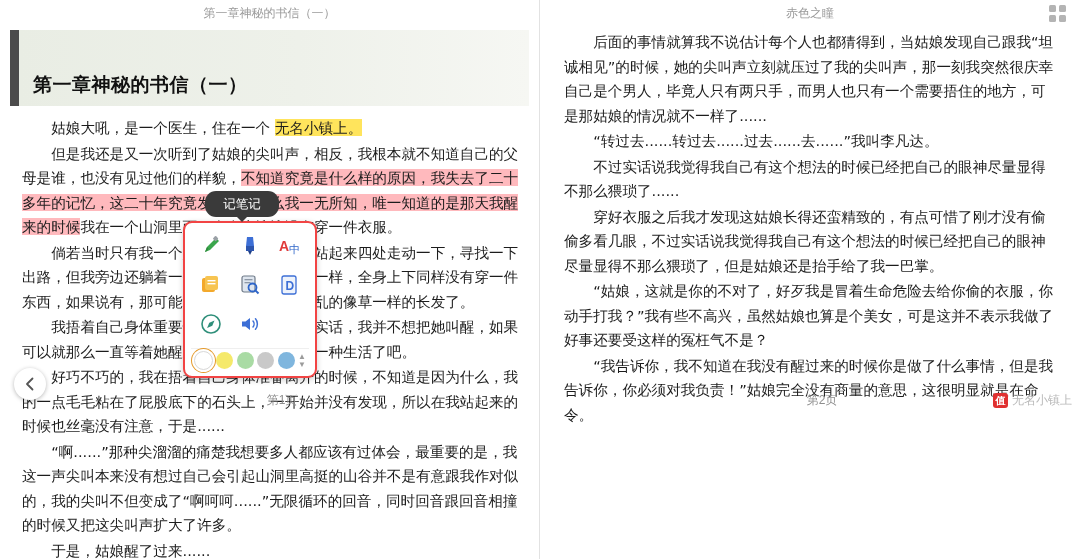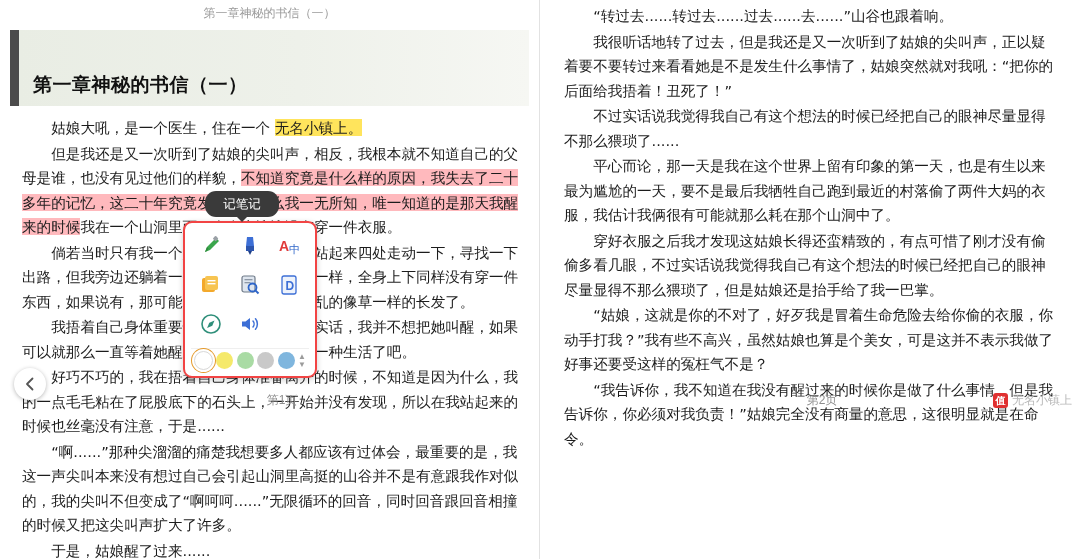--- a/index.html
+++ b/index.html
@@ -246,26 +246,34 @@
       </p>
       <p class="para">倘若当时只有我一个人，很有可能会立刻站起来四处走动一下，寻找一下出路，但我旁边还躺着一个姑娘，这姑娘跟我一样，全身上下同样没有穿一件东西，如果说有，那可能就只有她本应飘逸却乱的像草一样的长发了。</p>
       <p class="para">我捂着自己身体重要部位，拍了一下，说实话，我并不想把她叫醒，如果可以就那么一直等着她醒来，现在应该是另外一种生活了吧。</p>
       <p class="para">好巧不巧的，我在捂着自己身体准备离开的时候，不知道是因为什么，我的一点毛毛粘在了屁股底下的石头上，一开始并没有发现，所以在我站起来的时候也丝毫没有注意，于是......</p>
       <p class="para">“啊......”那种尖溜溜的痛楚我想要多人都应该有过体会，最重要的是，我这一声尖叫本来没有想过自己会引起山洞里高挺的山谷并不是有意跟我作对似的，我的尖叫不但变成了“啊呵呵......”无限循环的回音，同时回音跟回音相撞的时候又把这尖叫声扩大了许多。</p>
       <p class="para">于是，姑娘醒了过来......</p>
     </div>
   </div>
 
   <div class="page page-right">
+    <div class="page-header">
+      <span>赤色之瞳</span>
+      <span class="grid-icon">
+        <i></i>
+          <i></i>
+          <i></i>
+          <i></i>
+      </span>
+    </div>
 
     <div class="page-body">
-      <p class="para">“转过去......转过去......过去......去......”山谷也跟着响。</p>
-      <p class="para">我很听话地转了过去，但是我还是又一次听到了姑娘的尖叫声，正以疑着要不要转过来看看她是不是发生什么事情了，姑娘突然就对我吼：“把你的后面给我捂着！丑死了！”</p>
+      <p class="para">后面的事情就算我不说估计每个人也都猜得到，当姑娘发现自己跟我“坦诚相见”的时候，她的尖叫声立刻就压过了我的尖叫声，那一刻我突然很庆幸自己是个男人，毕竟人只有两只手，而男人也只有一个需要捂住的地方，可是那姑娘的情况就不一样了......</p>
+      <p class="para">“转过去......转过去......过去......去......”我叫李凡达。</p>
       <p class="para">不过实话说我觉得我自己有这个想法的时候已经把自己的眼神尽量显得不那么猥琐了......</p>
-      <p class="para">平心而论，那一天是我在这个世界上留有印象的第一天，也是有生以来最为尴尬的一天，要不是最后我牺牲自己跑到最近的村落偷了两件大妈的衣服，我估计我俩很有可能就那么耗在那个山洞中了。</p>
       <p class="para">穿好衣服之后我才发现这姑娘长得还蛮精致的，有点可惜了刚才没有偷偷多看几眼，不过实话说我觉得我自己有这个想法的时候已经把自己的眼神尽量显得不那么猥琐了，但是姑娘还是抬手给了我一巴掌。</p>
       <p class="para">“姑娘，这就是你的不对了，好歹我是冒着生命危险去给你偷的衣服，你动手打我？”我有些不高兴，虽然姑娘也算是个美女，可是这并不表示我做了好事还要受这样的冤枉气不是？</p>
       <p class="para">“我告诉你，我不知道在我没有醒过来的时候你是做了什么事情，但是我告诉你，你必须对我负责！”姑娘完全没有商量的意思，这很明显就是在命令。</p>
 
     </div>
   </div>
 
   <div class="note-popup">
     <div class="note-tip">记笔记</div>
     <div class="note-panel">

